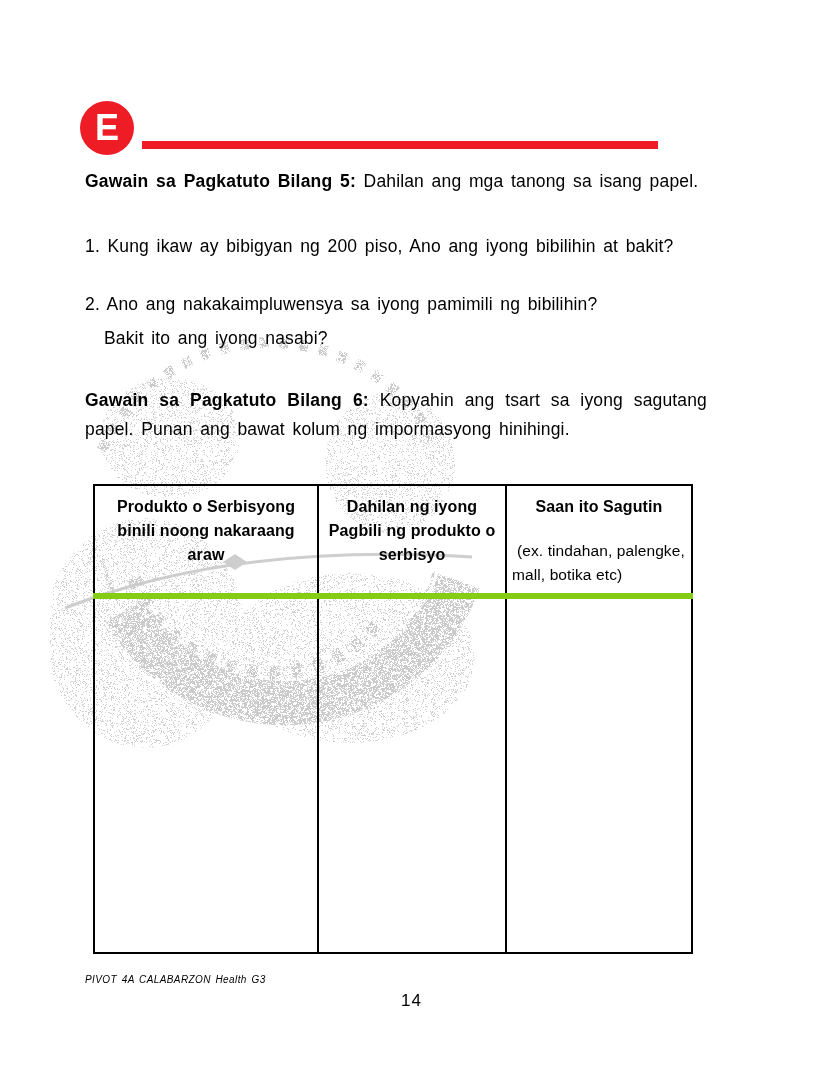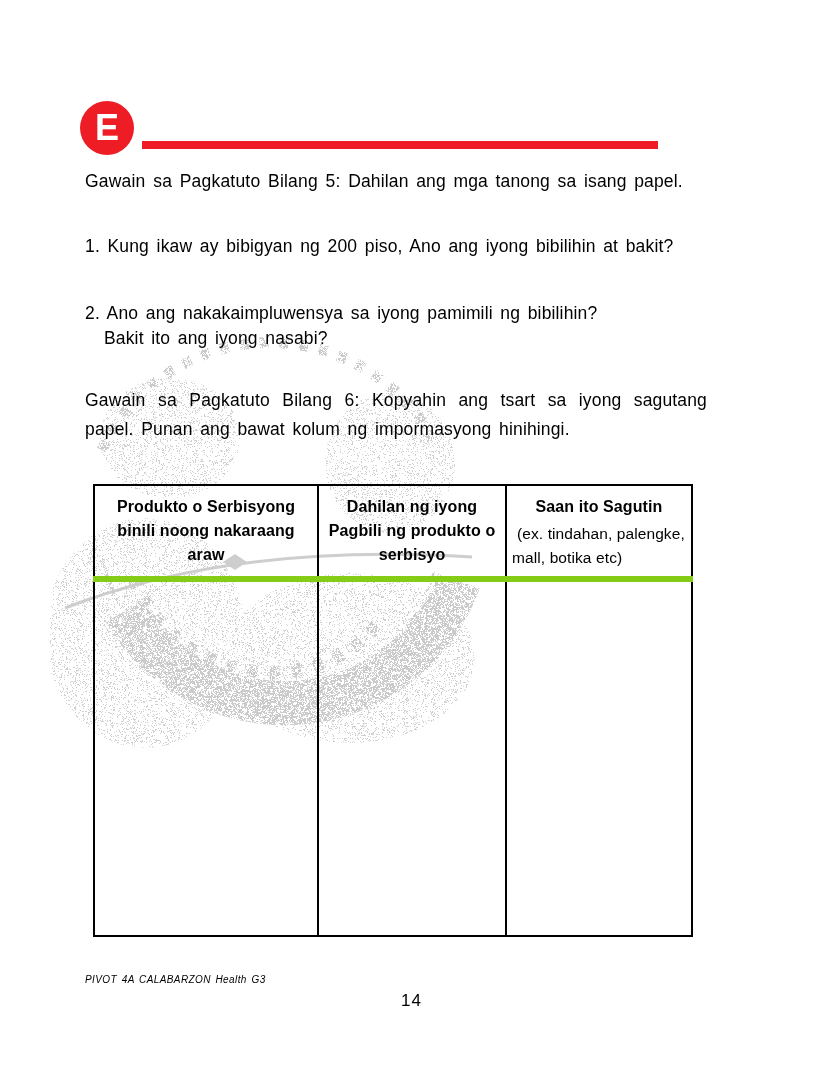--- a/index.html
+++ b/index.html
@@ -22,43 +22,43 @@
     font-size:36px; font-weight:600; line-height:1;
   }
   .red-rule { position:absolute; left:142px; top:141px; width:516px; height:8px; background:var(--accent); }
 
   .para, .question, .followup {
     font-size:17.5px; line-height:29px; letter-spacing:0.15px; word-spacing:2.6px; color:var(--ink);
   }
   .para { position:absolute; left:85px; width:622px; margin:0; text-align:justify; }
   .p5 { top:167px; }
   .p6 { top:386px; }
-  .para b { font-weight:400; letter-spacing:0.2px; }
+  .para b { font-weight:700; letter-spacing:0.2px; }
 
   .question {
     position:absolute; left:85px; width:624px; text-align:justify;
     padding-left:19px; text-indent:-19px;
   }
   .q1 { top:232px; }
-  .q2 { top:290px;margin-top:9px; }
+  .q2 { top:290px; }
   .followup { position:absolute; left:104px; top:324px; }
 
   table.worksheet {
     position:absolute; left:93px; top:484px; width:598px;
     border-collapse:collapse; table-layout:fixed;
   }
   table.worksheet th, table.worksheet td { border:2px solid #000; padding:0; }
   table.worksheet thead th {
     border-bottom:6px solid #84cc16; vertical-align:top;
     padding:9px 5px 6px; font-size:16px; line-height:24px; font-weight:700; text-align:center;
     letter-spacing:0.1px;
   }
   .th-sub {
     font-weight:400; text-align:left; text-indent:5px;
-    font-size:15.5px; line-height:24px; margin-top:3px; letter-spacing:0.1px;
+    font-size:15.5px; line-height:24px; margin-top:20px; letter-spacing:0.1px;
   }
   table.worksheet tbody td { height:357px; background:transparent; }
 
   .footer-text {
     position:absolute; left:85px; top:974px; font-size:10px;
     font-style:italic; letter-spacing:0.4px; word-spacing:1.5px;
   }
   .page-number { position:absolute; left:401px; top:971px; font-size:17px; letter-spacing:1px;margin-top:20px; }
 </style>
 </head>

